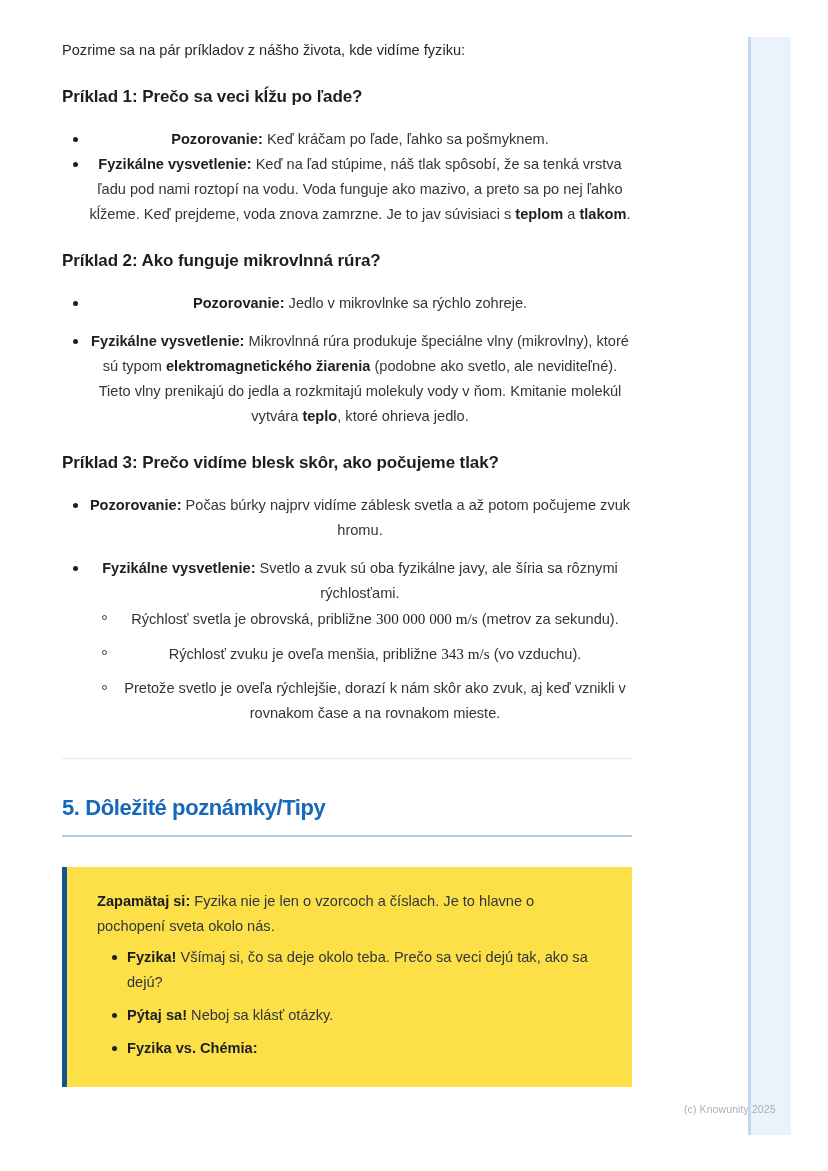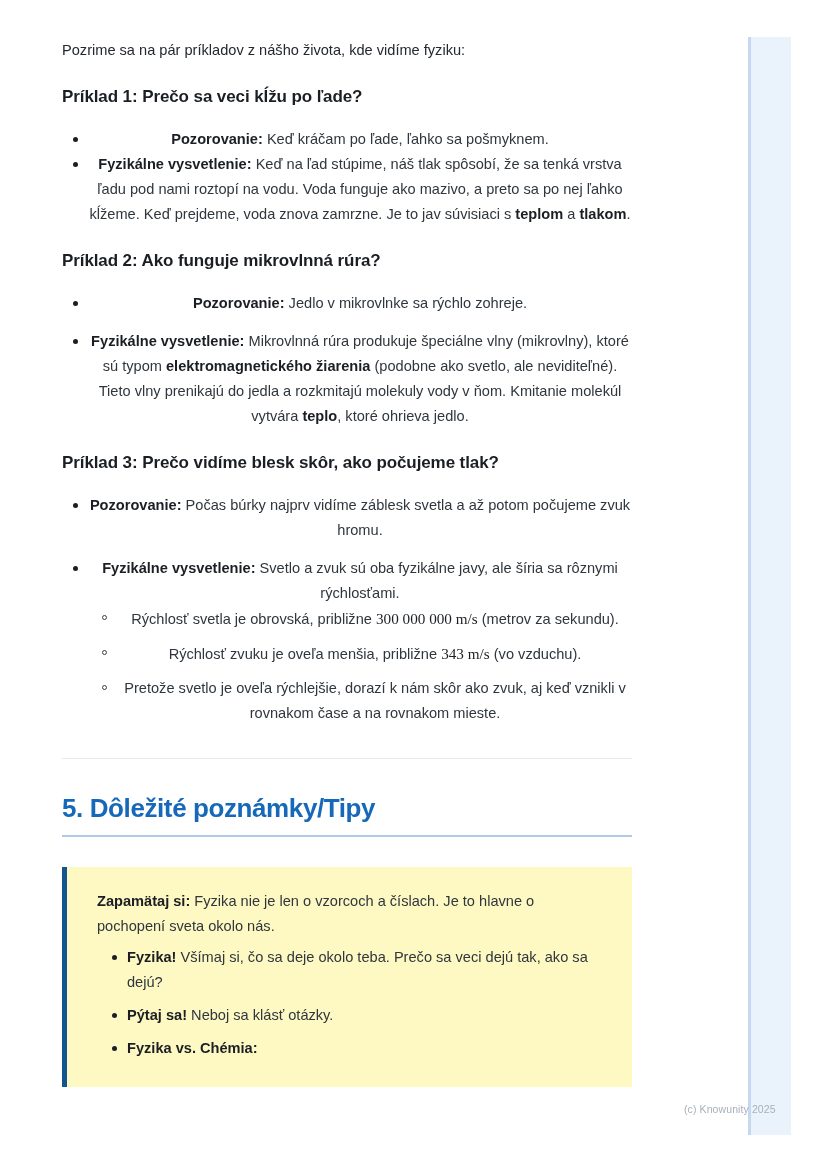--- a/index.html
+++ b/index.html
@@ -116,38 +116,38 @@
 
   hr.rule {
     border: none;
     border-top: 1px solid #e8eaed;
     margin: 0;
     width: 100%;
   }
 
   h2.section-title {
     margin: 0;
-    font-size: 26px;
+    font-size: 22px;
     line-height: 34px;
     font-weight: bold;
     color: #1668b8;
     letter-spacing: -0.4px;
   }
   .section-underline {
     margin-top: 10px;
     height: 2px;
     background: #aecbe8;
     width: 100%;
   }
 
   
   .callout {
     margin-top: 30px;
     position: relative;
-    background: #fef9c3;
+    background: #fde047;
     border-left: 5px solid #13558f;
     padding: 22px 26px 26px 30px;
     box-sizing: border-box;
     width: 570px;
     min-height: 215px;
   }
   .callout p {
     margin: 0;
     font-size: 14.6px;
     line-height: 25px;

